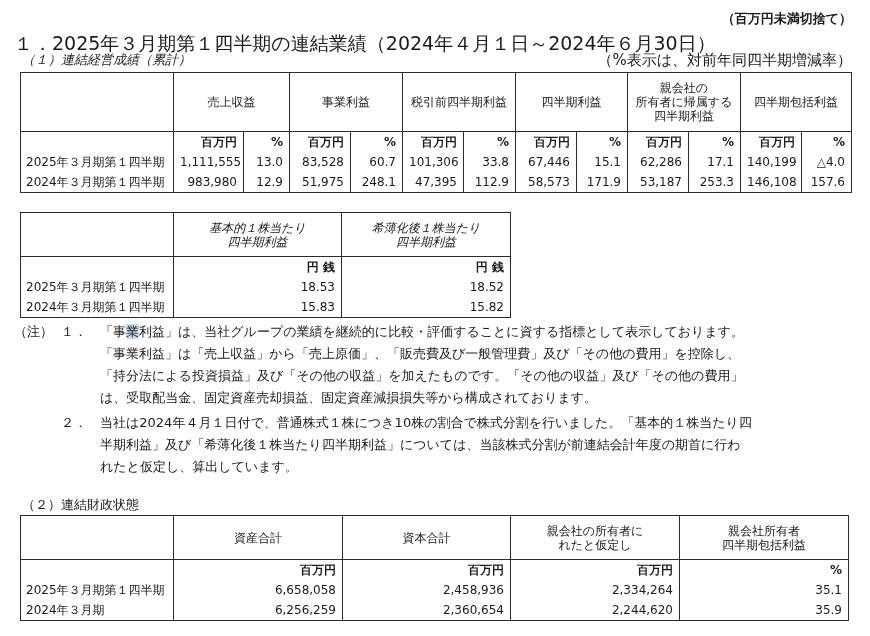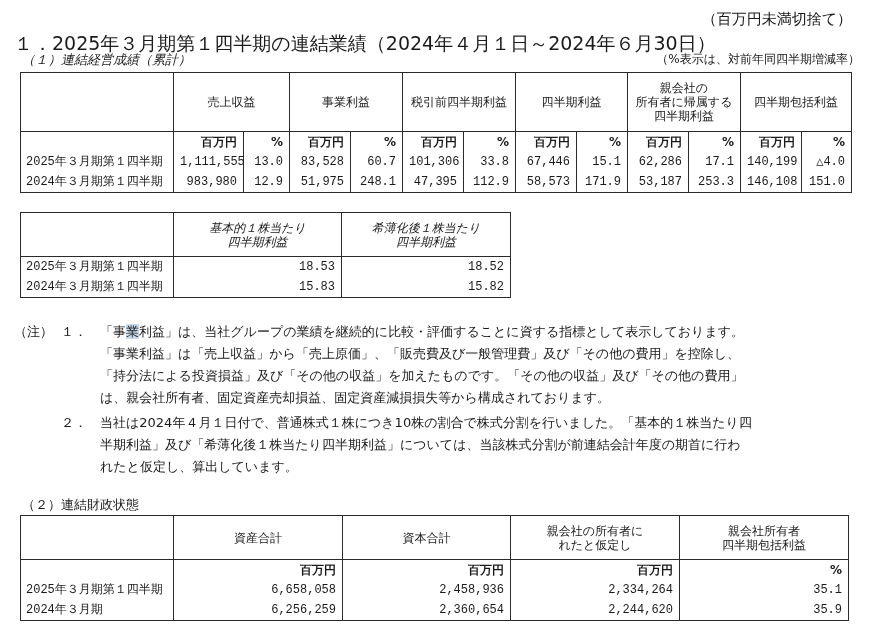--- a/index.html
+++ b/index.html
@@ -1,28 +1,28 @@
 <!DOCTYPE html>
 <html><head>
 <meta charset="utf-8">
 <style>
   * { box-sizing: border-box; margin: 0; padding: 0; }
   html, body { width: 870px; height: 636px; background: #ffffff; overflow: hidden; }
   body { position: relative; font-family: "DejaVu Sans", "Liberation Sans", sans-serif; color: #1a1a1a; font-size: 12.5px; }
   .abs { position: absolute; white-space: nowrap; }
-  .unit-note { right: 18px; top: 10px; font-size: 15px; }
+  .unit-note { right: 18px; top: 10px; font-size: 13px; font-weight: bold; }
   .sec-title { left: 14px; top: 31px; font-size: 19px; }
   .sub-title { left: 22px; top: 51px; font-size: 13px; font-style: italic; }
-  .sub-note { right: 10px; top: 51px; font-size: 12px; }
+  .sub-note { right: 18px; top: 51px; font-size: 15px; }
   .sub-title2 { left: 22px; top: 496px; font-size: 13px; }
 
   table.t { position: absolute; border-collapse: collapse; table-layout: fixed; font-size: 12px; }
   table.t td, table.t th { border: 1.5px solid #2a2a2a; font-weight: normal; padding: 0 6px; }
   table.t th { text-align: center; vertical-align: middle; line-height: 14px; }
-  table.t td.nb-t { border-top: none; font-family: Liberation Mono, monospace; }
+  table.t td.nb-t { border-top: none; }
   table.t td.nb-b { border-bottom: none; }
   table.t td { height: 20px; line-height: 20px; text-align: right; }
   table.t td.lbl { text-align: left; padding-left: 5px; }
   table.t td.unit { font-weight: bold; }
 
   .notes { position: absolute; left: 14px; top: 321px; font-size: 13px; line-height: 22px; }
   .note-line { position: absolute; white-space: nowrap; }
   .hl { background: #c9dcee; }
 </style>
 </head>
@@ -99,21 +99,21 @@
     <td class="nb-t">12.9</td>
     <td class="nb-t">51,975</td>
     <td class="nb-t">248.1</td>
     <td class="nb-t">47,395</td>
     <td class="nb-t">112.9</td>
     <td class="nb-t">58,573</td>
     <td class="nb-t">171.9</td>
     <td class="nb-t">53,187</td>
     <td class="nb-t">253.3</td>
     <td class="nb-t">146,108</td>
-    <td class="nb-t">151.0</td>
+    <td class="nb-t">157.6</td>
   </tr>
 </tbody>
   </table>
 
 <table class="t" style="left:20px; top:212px; width:490px;">
   <colgroup>
     <col style="width:153px">
     <col style="width:168px">
     <col style="width:169px">
   </colgroup>
@@ -121,41 +121,46 @@
       <tr style="height:44px;font-style:italic;">
     <th></th>
     <th>
       <div>基本的１株当たり</div>
       <div>四半期利益</div>
     </th>
     <th>
       <div>希薄化後１株当たり</div>
       <div>四半期利益</div>
     </th>
+  </tr>
+  <tr>
+    <td class="lbl nb-b"></td>
+    <td class="unit nb-b">円 銭</td>
+    <td class="unit nb-b">円 銭</td>
   </tr>
   <tr>
     <td class="lbl nb-t nb-b">2025年３月期第１四半期</td>
     <td class="nb-t nb-b">18.53</td>
     <td class="nb-t nb-b">18.52</td>
   </tr>
   <tr>
     <td class="lbl nb-t">2024年３月期第１四半期</td>
     <td class="nb-t">15.83</td>
     <td class="nb-t">15.82</td>
   </tr>
 </tbody>
   </table>
 
 <div class="notes">
   <div class="note-line" style="left:0; top:0;">（注）</div>
   <div class="note-line" style="left:47px; top:0;">１．</div>
   <div class="note-line" style="left:86px; top:0;"><span>「事</span><span class="hl">業</span><span>利益」は、当社グループの業績を継続的に比較・評価することに資する指標として表示しております。</span></div>
   <div class="note-line" style="left:86px; top:22px;">「事業利益」は「売上収益」から「売上原価」、「販売費及び一般管理費」及び「その他の費用」を控除し、</div>
   <div class="note-line" style="left:86px; top:44px;">「持分法による投資損益」及び「その他の収益」を加えたものです。「その他の収益」及び「その他の費用」</div>
-  <div class="note-line" style="left:86px; top:66px;">は、親会社所有者、固定資産売却損益、固定資産減損損失等から構成されております。</div>
+  <div class="note-line" style="left:86px; top:66px;">は、受取配当金、固定資産売却損益、固定資産減損損失等から構成されております。</div>
   <div class="note-line" style="left:47px; top:91px;">２．</div>
   <div class="note-line" style="left:86px; top:91px;">当社は2024年４月１日付で、普通株式１株につき10株の割合で株式分割を行いました。「基本的１株当たり四</div>
   <div class="note-line" style="left:86px; top:113px;">半期利益」及び「希薄化後１株当たり四半期利益」については、当該株式分割が前連結会計年度の期首に行わ</div>
   <div class="note-line" style="left:86px; top:135px;">れたと仮定し、算出しています。</div>
 </div>
 
 <div class="abs sub-title2">（２）連結財政状態</div>
 
 <table class="t" style="left:20px; top:515px; width:828px;">
   <colgroup>

